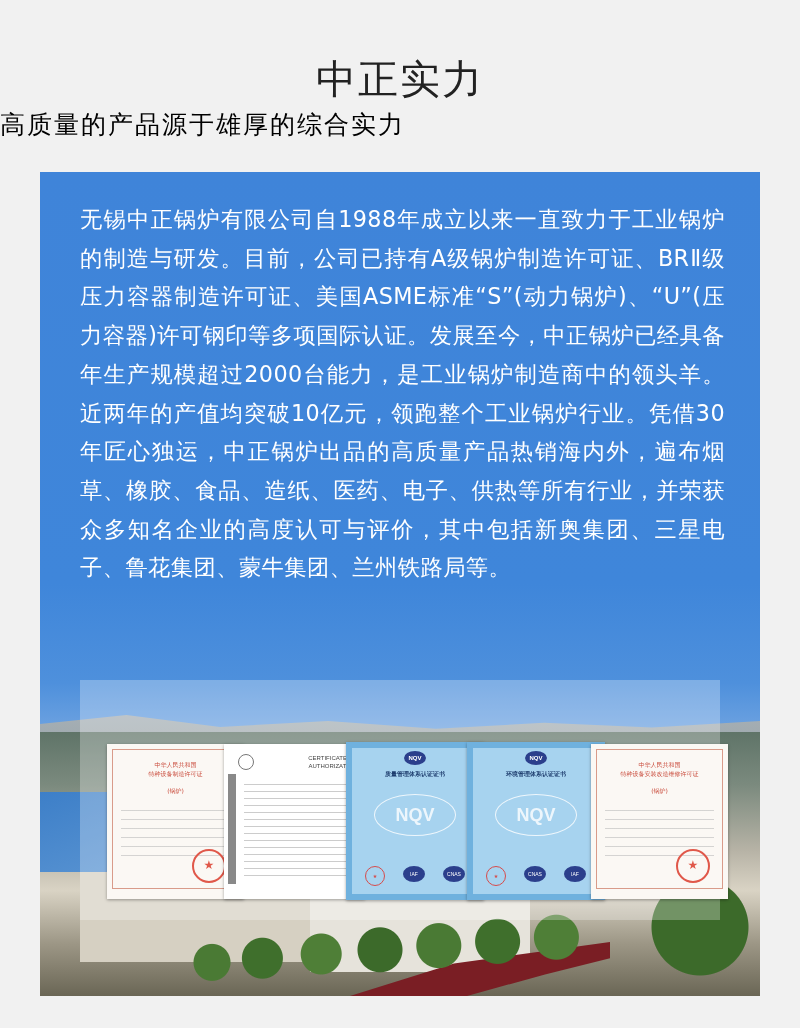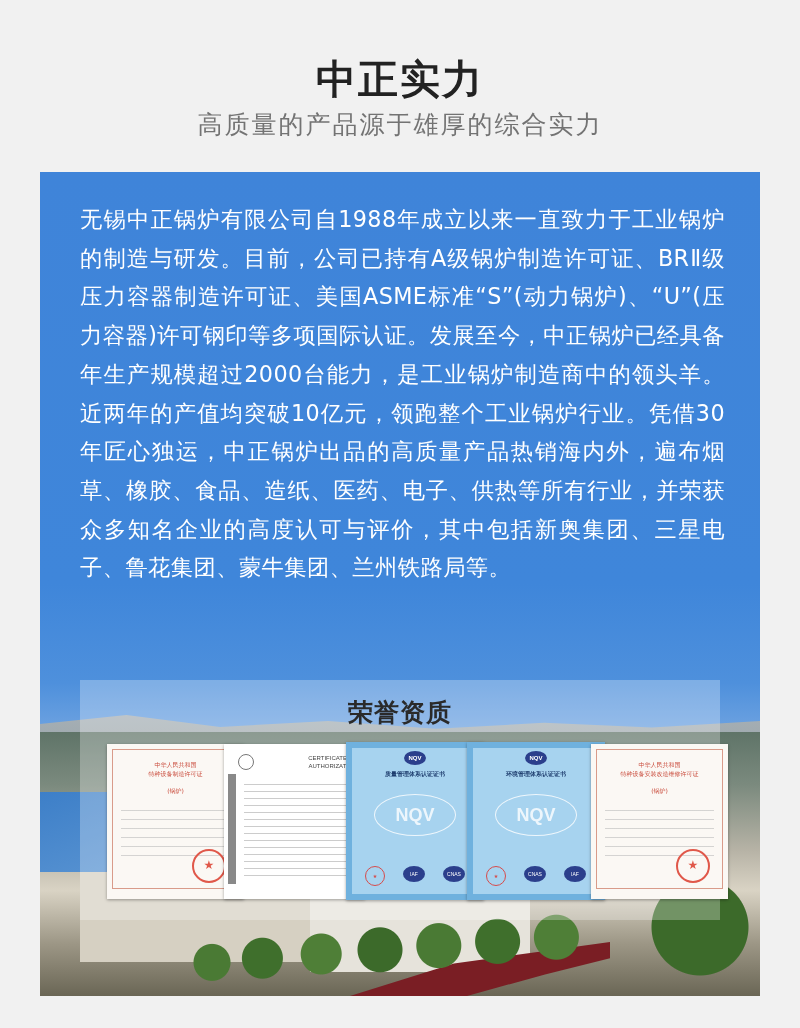--- a/index.html
+++ b/index.html
@@ -1,21 +1,21 @@
 <!DOCTYPE html>
 <html><head>
 <meta charset="utf-8">
 <style>
   html, body { margin:0; padding:0; }
   body { width:800px; height:1028px; background:#f1f1f1; position:relative; overflow:hidden;
          font-family:"DejaVu Sans", "Liberation Sans", sans-serif; }
   .title { position:absolute; left:0; width:800px; top:52px; text-align:center;
-           font-size:40px; font-weight:bold; color:#222; letter-spacing:2px; }
-  .subtitle { position:absolute; left:0; width:800px; top:108px; text-align:center;
-              font-size:25px; color:#737373; letter-spacing:2px; }
+           font-size:40px; font-weight:normal; color:#222; letter-spacing:2px; }
+  .subtitle { position:absolute; left:0; width:800px; top:108px; text-align:left;
+              font-size:25px; color:#000000; letter-spacing:2px; }
   .panel { position:absolute; left:40px; top:172px; width:720px; height:824px; overflow:hidden;
            background:linear-gradient(180deg,#3f84d9 0%, #3f86da 50%, #4e90dc 62%, #79a9e2 70%, #a9c6e8 76%, #c9d8e4 80%); }
   .intro { position:absolute; left:40px; top:28px; width:645px; color:#fff; font-size:22.3px;
            line-height:38.7px; letter-spacing:0.4px; text-align:justify; }
   
   .hills { position:absolute; left:0; top:528px; width:720px; height:60px;
            background:linear-gradient(180deg,#a9b2b8 0%, #9aa5aa 100%);
            clip-path:polygon(0 40%,12% 25%,25% 45%,40% 35%,55% 48%,70% 38%,85% 46%,100% 35%,100% 100%,0 100%); }
   .town { position:absolute; left:0; top:560px; width:720px; height:264px;
           background:linear-gradient(180deg,#5f7468 0%, #7b8a7e 20%, #b7b3a6 45%, #d9d3c4 60%, #9d9786 80%, #6a6655 100%); }
@@ -76,21 +76,20 @@
   <div class="hills"></div>
   <div class="town"></div>
   <div class="roof"></div>
   <div class="bldg-left"></div>
   <div class="bldg-mid"></div>
   <div class="flowerbed"></div>
   <div class="trees"></div>
   <div class="tree-right"></div>
 
   <div class="overlay"></div>
-  <div class="honor-title">荣誉资质</div>
 
   <div class="cert red" style="left:67px;width:111px;">
     <div class="frame"></div>
     <div class="h1" style="white-space:pre-line;">中华人民共和国
 特种设备制造许可证</div>
     <div class="h1" style="top:42px;">(锅炉)</div>
     <div class="lines"></div>
     <div class="seal">★</div>
   </div>
 

